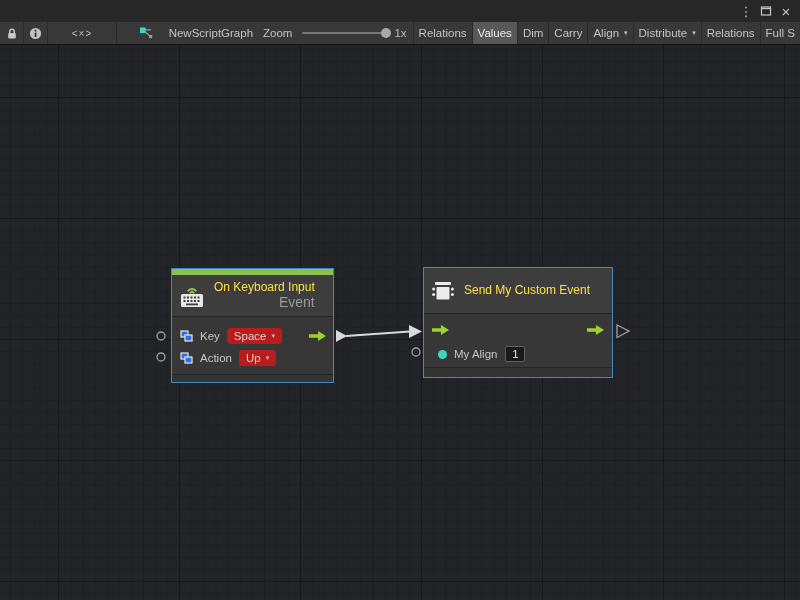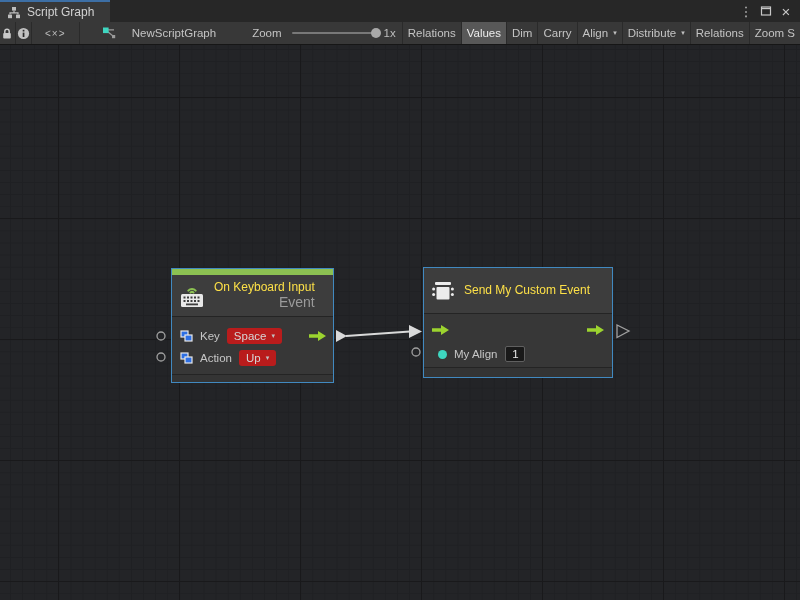--- a/index.html
+++ b/index.html
@@ -27,21 +27,21 @@
     height:23px;background:#383838;display:flex;align-items:stretch;
     border-bottom:1px solid #161616;box-sizing:border-box;
     color:#c4c4c4;font-size:11.5px;overflow:hidden;flex:0 0 auto;white-space:nowrap;
   }
   .tbtn{display:flex;align-items:center;justify-content:center;padding:0 5px;}
   .tbtn.iconbtn{width:25px;padding:0;}
   .tbtn.codebtn{width:62px;font-size:10px;letter-spacing:1px;color:#bdbdbd;}
   .tbtn.active{background:#585858;color:#ececec;}
   .vsep{width:1px;background:#2a2a2a;flex:0 0 auto;}
   .graphbtn{margin-left:12px;padding:0 10px;gap:16px;}
-  .zoomgroup{display:flex;align-items:center;margin-left:26px;}
+  .zoomgroup{display:flex;align-items:center;}
   .zoomtrack{position:relative;width:86px;height:2px;background:#787878;border-radius:1px;margin:0 6px 0 10px;}
   .zoomhandle{position:absolute;right:-3px;top:-4px;width:10px;height:10px;border-radius:50%;background:#a8a8a8;}
   .zoomlevel{color:#bdbdbd;margin-right:6px;}
   .caret{font-size:7px;margin-left:5px;color:#c0c0c0;}
 
   
   .canvas{
     position:relative;flex:1;
     background-color:#232427;
     background-image:
@@ -97,31 +97,20 @@
     background:#191919;border:1px solid #606060;border-radius:2px;
     color:#e8e8e8;font-size:11.5px;text-align:center;
   }
 </style>
 </head>
 <body>
 
 <div class="window">
 
   <div class="tabstrip">
-    <div class="tab">
-      <span style="display:flex;">
-        <svg width="14" height="13" viewBox="0 0 14 13">
-          <rect x="5" y="1" width="4" height="3.6" fill="#bdbdbd"></rect>
-          <rect x="1" y="8.6" width="4" height="3.6" fill="#bdbdbd"></rect>
-          <rect x="9" y="8.6" width="4" height="3.6" fill="#bdbdbd"></rect>
-          <path d="M7 4.6 V6.8 M3 8.6 V6.8 H11 V8.6" stroke="#bdbdbd" stroke-width="1.2" fill="none"></path>
-        </svg>
-      </span>
-      <span>Script Graph</span>
-    </div>
     <div class="win-controls">
       <span class="wc">⋮</span>
       <span class="wc">
         <svg width="12" height="12" viewBox="0 0 12 12">
             <rect x="1.5" y="2" width="9" height="8" fill="none" stroke="#c8c8c8" stroke-width="1.2"></rect>
             <line x1="1.5" y1="3.6" x2="10.5" y2="3.6" stroke="#c8c8c8" stroke-width="1.2"></line>
           </svg>
       </span>
       <span class="wc close">×</span>
     </div>
@@ -183,21 +172,21 @@
       <span class="caret">▾</span>
     </div>
     <div class="vsep"></div>
     <div class="tbtn">
       <span>Distribute</span>
       <span class="caret">▾</span>
     </div>
     <div class="vsep"></div>
     <div class="tbtn">Relations</div>
     <div class="vsep"></div>
-    <div class="tbtn">Zoom S</div>
+    <div class="tbtn">Full S</div>
   </div>
 
   <div class="canvas">
 
     <svg class="overlay" width="800" height="555">
 
       <circle cx="161" cy="291" r="4" fill="#232427" stroke="#a0a0a0" stroke-width="1.3"></circle>
       <circle cx="161" cy="312" r="4" fill="#232427" stroke="#a0a0a0" stroke-width="1.3"></circle>
 
       <circle cx="416" cy="307" r="4" fill="#232427" stroke="#a0a0a0" stroke-width="1.3"></circle>

